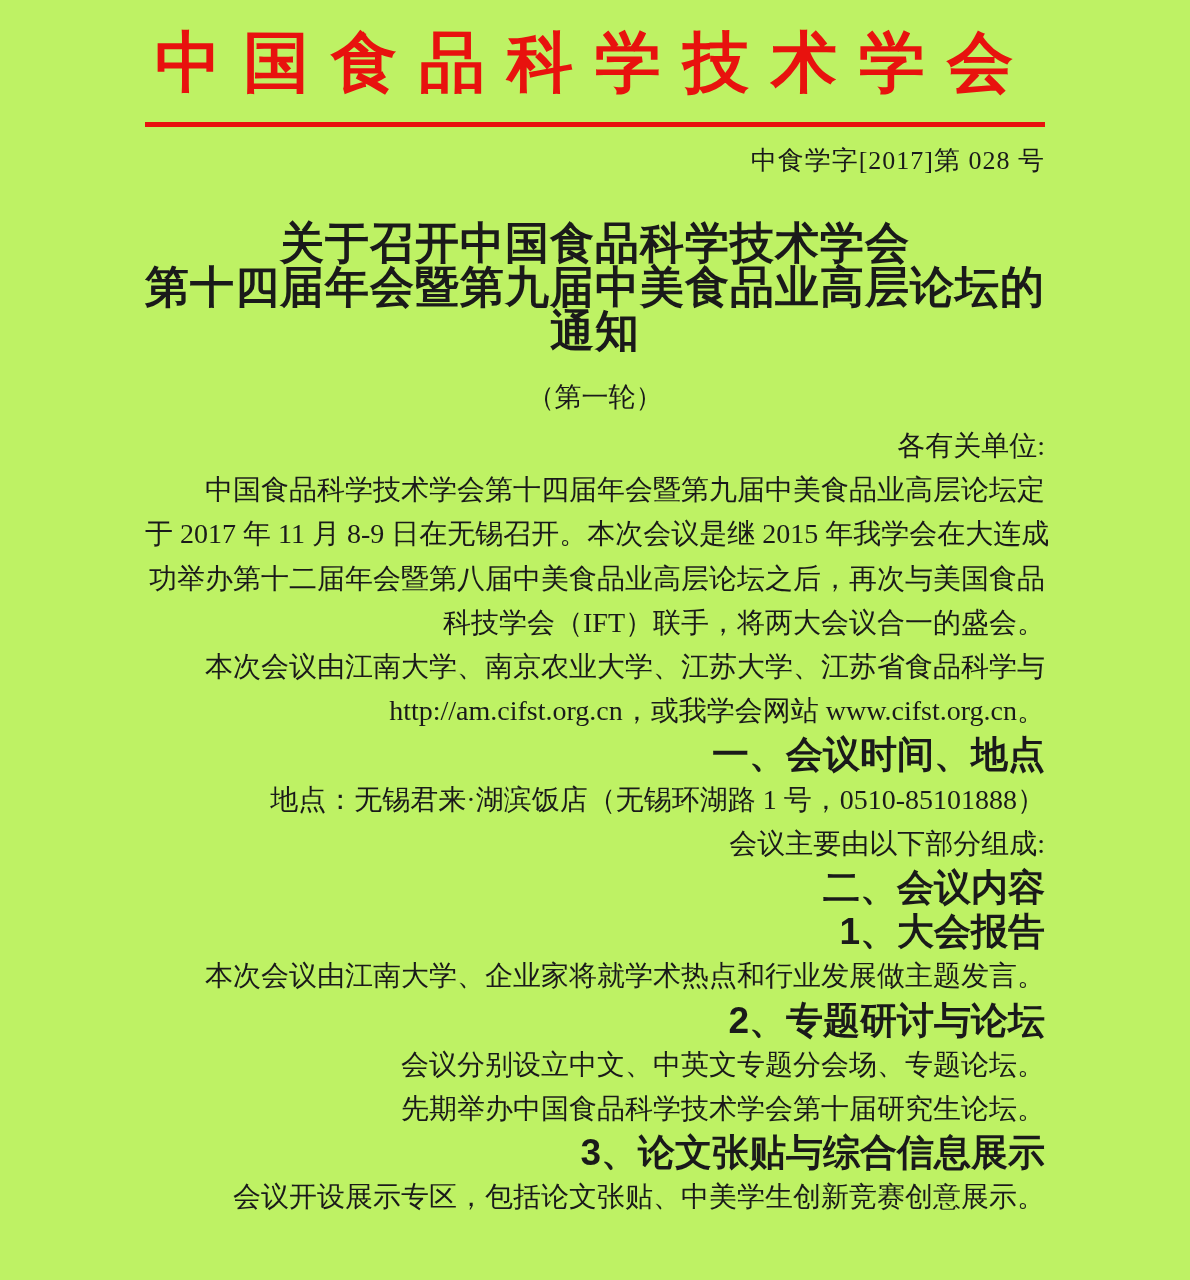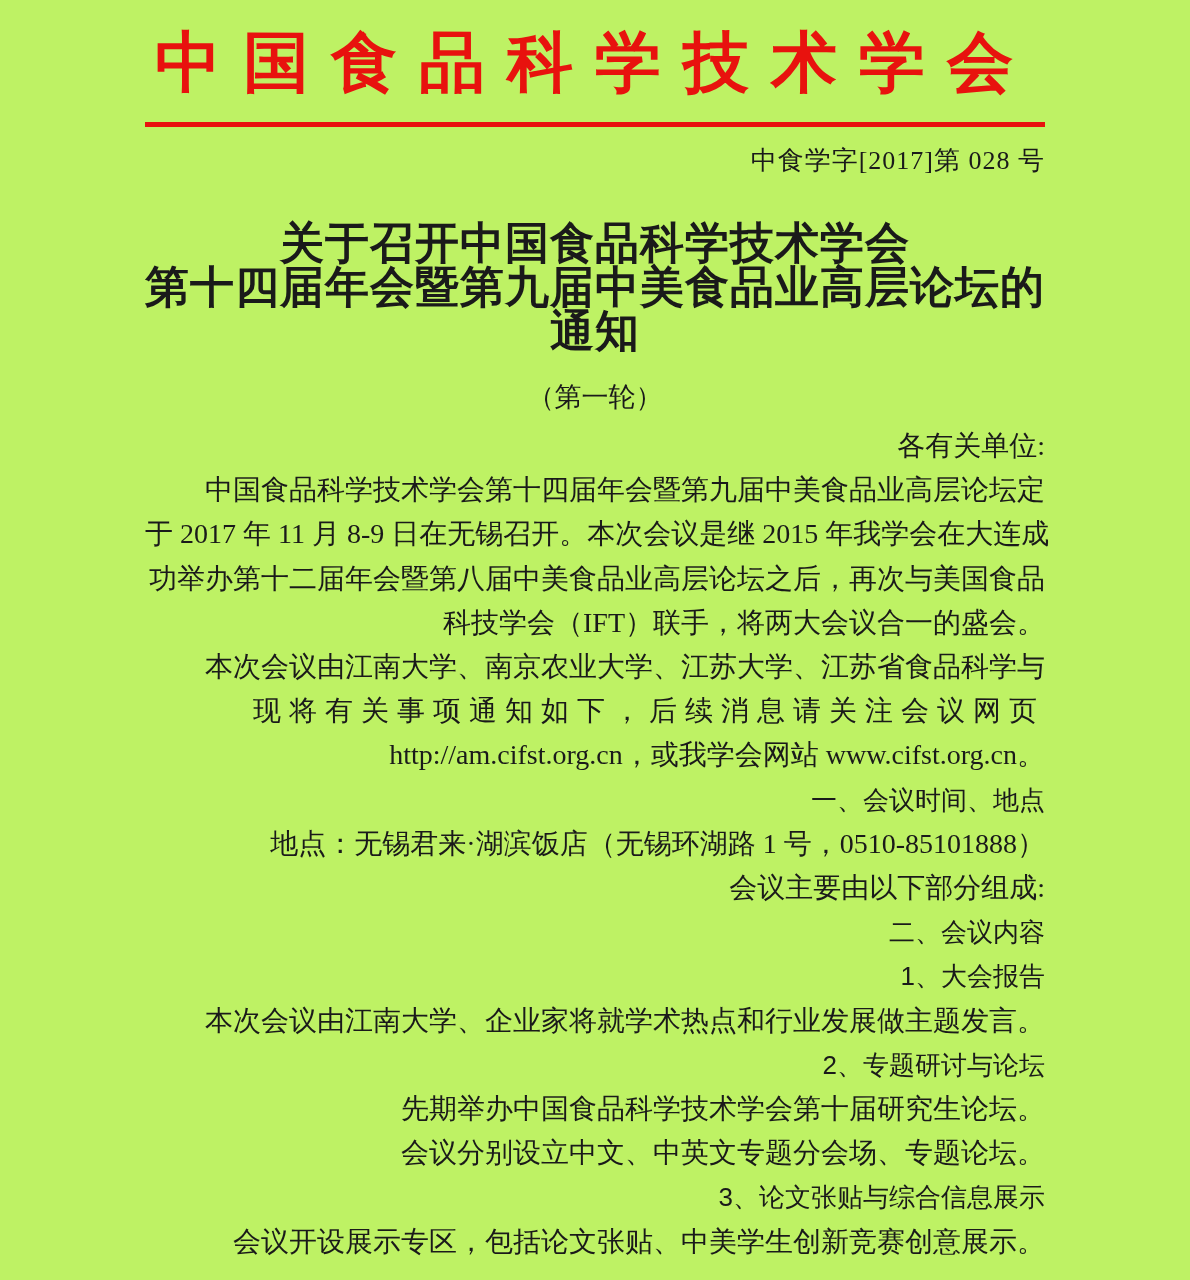--- a/index.html
+++ b/index.html
@@ -70,22 +70,22 @@
   }
   .line {
     white-space: nowrap;
     text-align: right;
   }
   .line.indent {
     padding-left: 56px;
   }
   .line.heading {
     font-family: "Liberation Sans", "DejaVu Sans", sans-serif;
-    font-weight: normal;
-    font-size: 26px;
+    font-weight: bold;
+    font-size: 37px;
   }
   .line.spread {
     letter-spacing: 8px;
   }
 </style>
 </head>
 <body>
 
 <div class="page">
   <div class="content">
@@ -102,29 +102,28 @@
       <div class="subtitle">（第一轮）</div>
     </div>
 
     <div class="body-text">
       <div class="line">各有关单位:</div>
       <div class="line indent">中国食品科学技术学会第十四届年会暨第九届中美食品业高层论坛定</div>
       <div class="line">于 2017 年 11 月 8-9 日在无锡召开。本次会议是继 2015 年我学会在大连成</div>
       <div class="line">功举办第十二届年会暨第八届中美食品业高层论坛之后，再次与美国食品</div>
       <div class="line">科技学会（IFT）联手，将两大会议合一的盛会。</div>
       <div class="line indent">本次会议由江南大学、南京农业大学、江苏大学、江苏省食品科学与</div>
-      <div class="line indent spread">现将有关事项通知如下，后续消息请关注会议网页</div>
       <div class="line">http://am.cifst.org.cn，或我学会网站 www.cifst.org.cn。</div>
       <div class="line indent heading">一、会议时间、地点</div>
       <div class="line indent">地点：无锡君来·湖滨饭店（无锡环湖路 1 号，0510-85101888）</div>
       <div class="line indent">会议主要由以下部分组成:</div>
       <div class="line indent heading">二、会议内容</div>
       <div class="line indent heading">1、大会报告</div>
       <div class="line indent">本次会议由江南大学、企业家将就学术热点和行业发展做主题发言。</div>
       <div class="line indent heading">2、专题研讨与论坛</div>
+      <div class="line indent">会议分别设立中文、中英文专题分会场、专题论坛。</div>
       <div class="line indent">先期举办中国食品科学技术学会第十届研究生论坛。</div>
-      <div class="line indent">会议分别设立中文、中英文专题分会场、专题论坛。</div>
       <div class="line indent heading">3、论文张贴与综合信息展示</div>
       <div class="line indent">会议开设展示专区，包括论文张贴、中美学生创新竞赛创意展示。</div>
     </div>
 
   </div>
 </div>
 
 </body></html>

